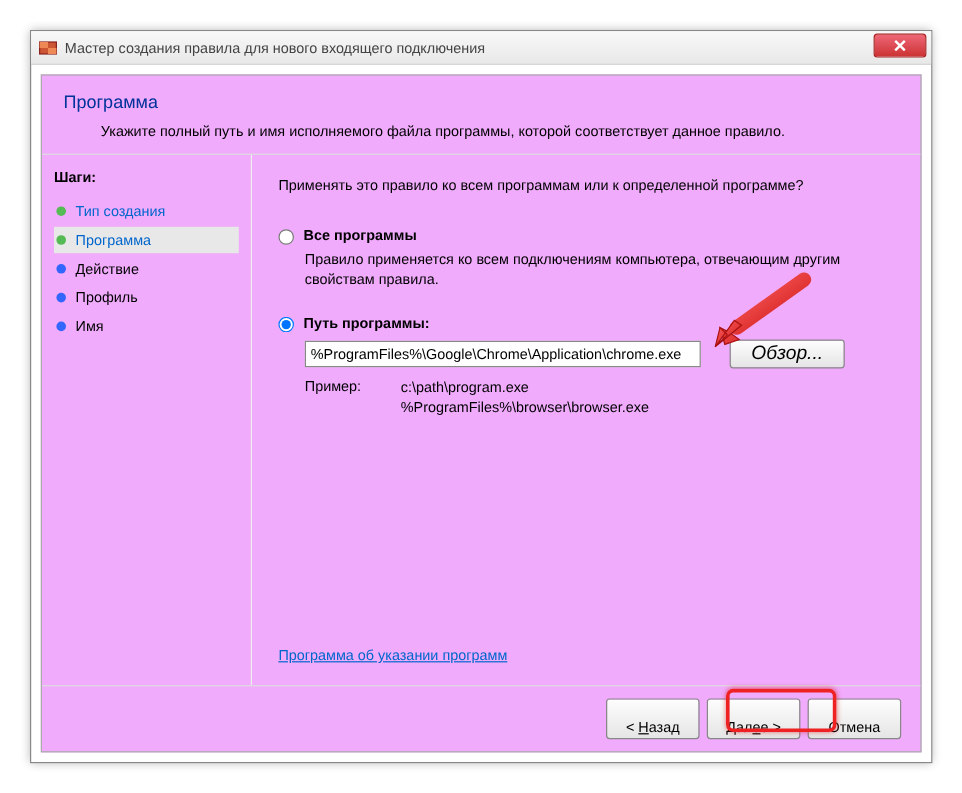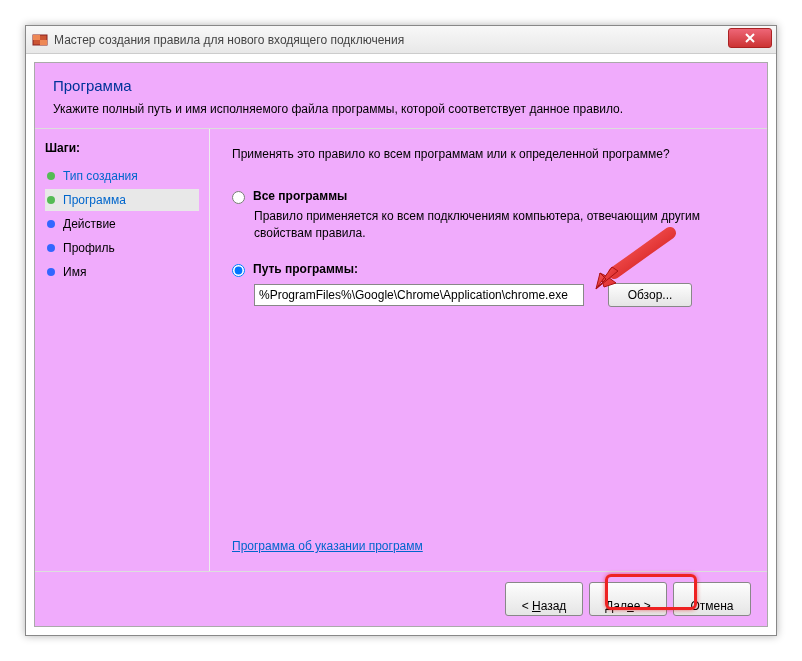--- a/index.html
+++ b/index.html
@@ -62,20 +62,21 @@
 }
 .header-title {
   color: #003399;
   font-size: 15px;
   font-weight: normal;
   margin-bottom: 8px;
 }
 .header-desc {
   font-size: 12px;
   color: #000;
+  margin-left: 31px;
 }
 .body-section {
   flex: 1;
   display: flex;
   overflow: hidden;
   justify-content: flex-end;
 }
 .sidebar {
   width: 175px;
   padding: 12px 10px;
@@ -148,27 +149,28 @@
 }
 .path-input {
   width: 330px;
   height: 22px;
   padding: 2px 4px;
   font-size: 12px;
   font-family: inherit;
   border: 1px solid #888;
 }
 .browse-btn {
-  width: 84px;
+  width: 96px;
   height: 24px;
-  font-size: 12px;
+  font-size: 16px;
   background: linear-gradient(to bottom, #fdfdfd, #e5e5e5);
   border: 1px solid #888;
   border-radius: 3px;
   cursor: pointer;
+  font-style: italic;
 }
 .example-row {
   margin-left: 22px;
   margin-top: 8px;
   display: flex;
   font-size: 12px;
 }
 .example-label { width: 80px; }
 .example-vals { line-height: 1.4; }
 .learn-link {
@@ -273,20 +275,27 @@
 
         <div class="radio-group">
           <label class="radio-row">
             <input type="radio" name="prog" checked="" style="">
             <span class="radio-label">Путь программы:</span>
           </label>
           <div class="path-row">
             <input class="path-input" type="text" value="%ProgramFiles%\Google\Chrome\Application\chrome.exe" style="">
             <button class="browse-btn">Обзор...</button>
           </div>
+          <div class="example-row">
+            <div class="example-label">Пример:</div>
+            <div class="example-vals">
+              <div>c:\path\program.exe</div>
+              <div>%ProgramFiles%\browser\browser.exe</div>
+            </div>
+          </div>
         </div>
 
         <a class="learn-link">Программа об указании программ</a>
       </div>
     </div>
 
     <div class="footer-section">
       <button class="footer-btn"><span>&lt; <span class="u">Н</span>азад</span></button>
       <button class="footer-btn"><span>Дал<span class="u">е</span>е &gt;</span></button>
       <button class="footer-btn">Отмена</button>

